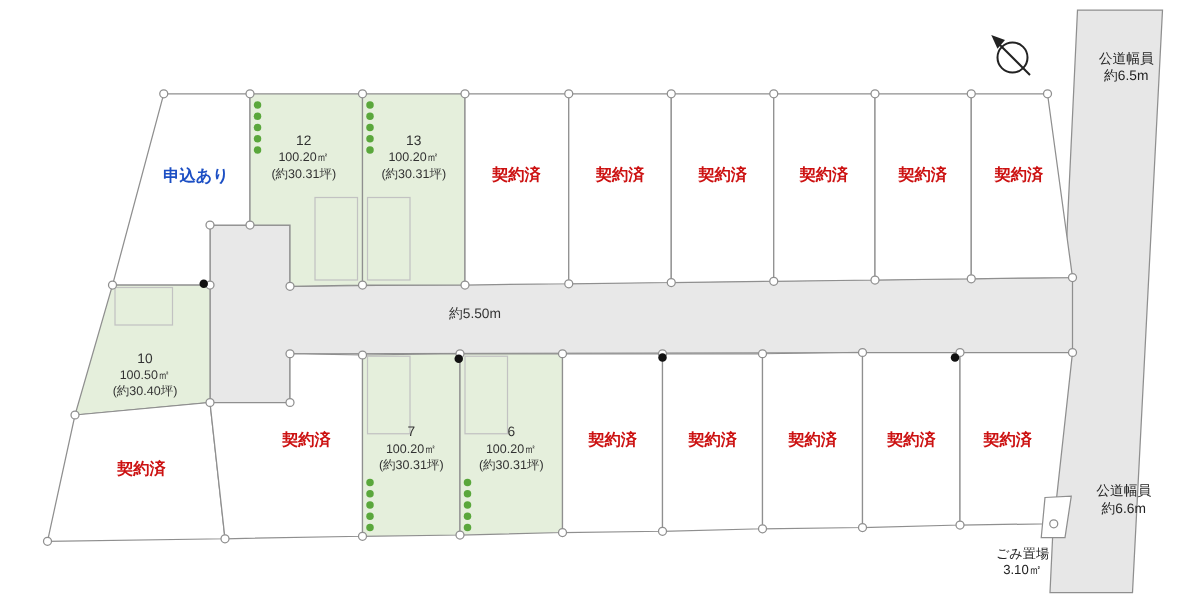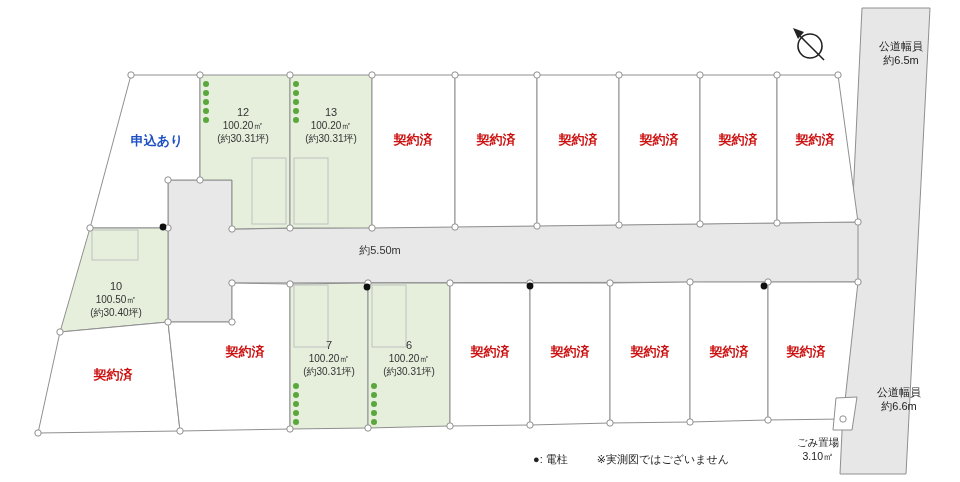--- a/index.html
+++ b/index.html
@@ -145,17 +145,13 @@
       <text x="806" y="356" text-anchor="middle" fill="#cc1111" font-size="13" font-weight="bold"><tspan x="806" dy="0">契約済</tspan></text>
       <text x="380" y="254" text-anchor="middle" fill="#333333" font-size="11">約5.50m</text>
       <text x="901" y="50" text-anchor="middle" fill="#222222" font-size="11"><tspan x="901" dy="0">公道幅員</tspan><tspan x="901" dy="14">約6.5m</tspan></text>
       <text x="899" y="396" text-anchor="middle" fill="#222222" font-size="11"><tspan x="899" dy="0">公道幅員</tspan><tspan x="899" dy="14">約6.6m</tspan></text>
       <text x="818" y="446" text-anchor="middle" fill="#222222" font-size="10.5"><tspan x="818" dy="0">ごみ置場</tspan><tspan x="818" dy="13.5">3.10㎡</tspan></text>
       <circle cx="810" cy="46" r="12" fill="none" stroke="#222222" stroke-width="1.6"></circle>
       <line x1="824" y1="60" x2="800" y2="36" stroke="#222222" stroke-width="1.6"></line>
       <polygon points="793,28 804,32 798,39" fill="#222222"></polygon>
     </svg>
 
-  <div class="legend">
-    <span class="pole">●: 電柱</span>
-    <span class="note">※実測図ではございません</span>
-  </div>
 </div>
 
 </body></html>

